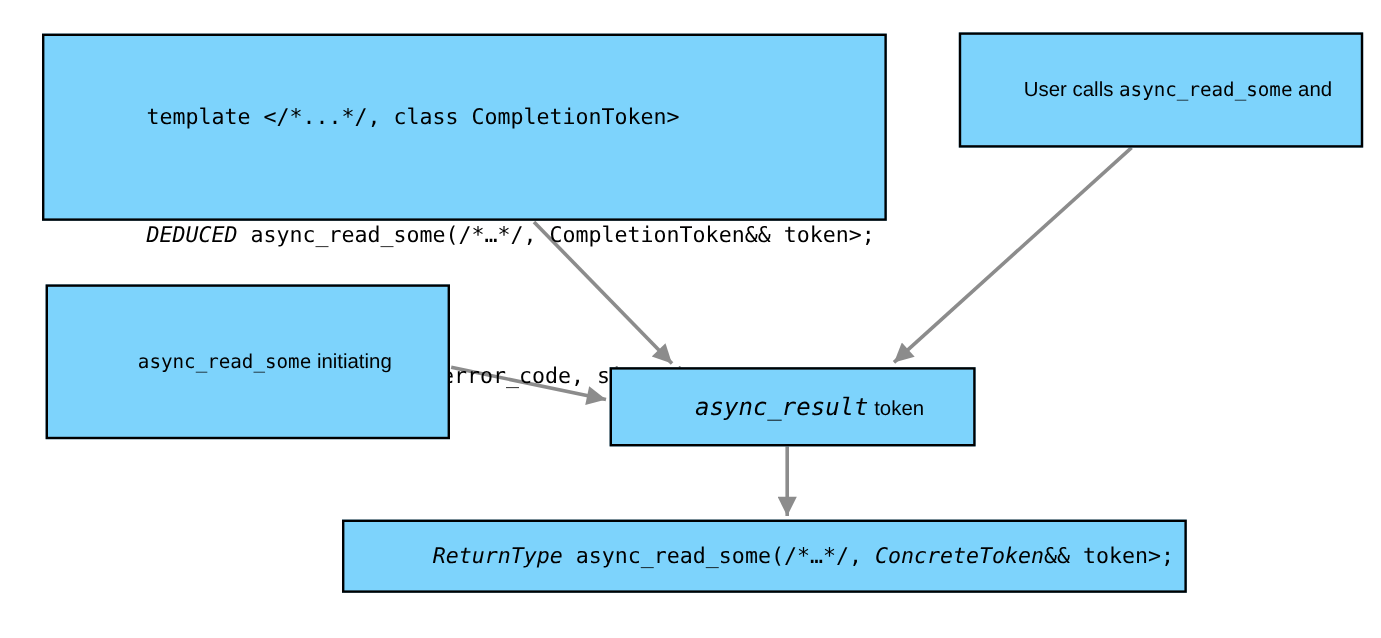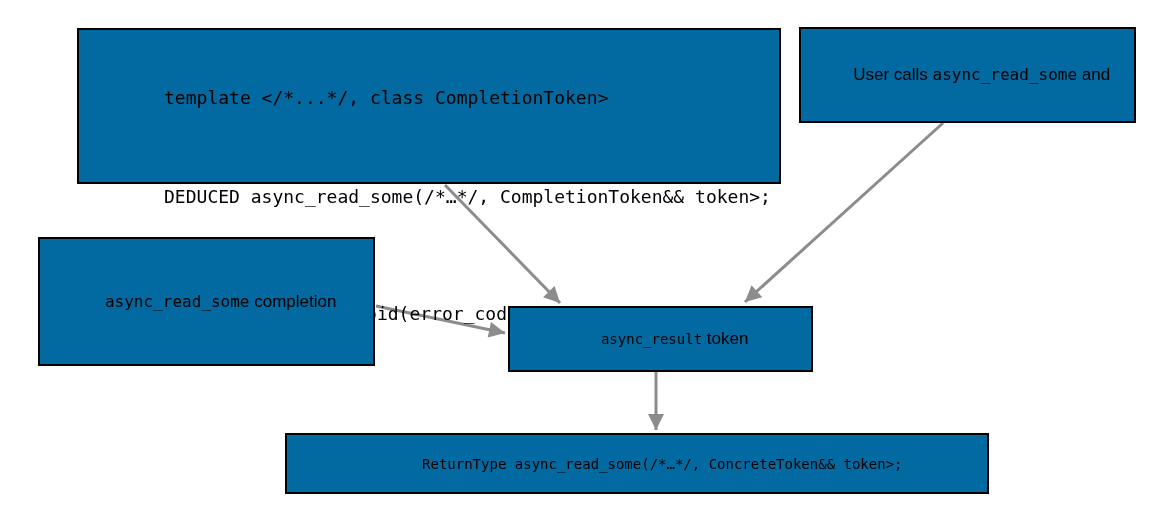--- a/index.html
+++ b/index.html
@@ -11,28 +11,28 @@
     font-family: "Liberation Sans", sans-serif;
     color: #000;
     overflow: hidden;
   }
   .arrows { position: absolute; left: 0; top: 0; width: 1151px; height: 532px; }
   .arrow { stroke: var(--arrow, #8c8c8c); stroke-width: 3; fill: none; }
   #arrowhead path { fill: var(--arrow, #8c8c8c); }
 
   .box {
     position: absolute;
-    background: #0369a1;
+    background: #7dd3fc;
     border: 2.5px solid var(--border, #000000);
     box-sizing: border-box;
   }
   .line { white-space: pre; }
 
-  .mono { font-family: "DejaVu Sans Mono", monospace; margin-left: 42px; }
-  .mono-italic { font-family: "DejaVu Sans Mono", monospace; }
+  .mono { font-family: "DejaVu Sans Mono", monospace; }
+  .mono-italic { font-family: "DejaVu Sans Mono", monospace; font-style: italic; }
   .sans-bold { font-family: "Liberation Sans", sans-serif; font-weight: bold; }
 
   
   .box-template {
     left: 35px; top: 28px; width: 704px; height: 156px;
     padding: 18px 20px;
     font-size: 18px; line-height: 33px;
   }
   .box-template .spacer { height: 18px; }
   .box-template .sig-label { font-size: 17px; }
@@ -52,28 +52,28 @@
     font-size: 17px; line-height: 26px;
   }
   .code-inline { font-family: "DejaVu Sans Mono", monospace; font-size: 16px; }
 
   
   .box-trait {
     left: 508px; top: 306px; width: 305px; height: 66px;
     display: flex; align-items: center; justify-content: center;
     font-size: 17px;
   }
-  .box-trait .code-inline { font-size: 14px; }
+  .box-trait .code-inline { font-size: 20px; font-style: italic; }
 
   
   .box-return {
     left: 285px; top: 433px; width: 704px; height: 61px;
     display: flex; align-items: center; justify-content: center;
     font-family: "DejaVu Sans Mono", monospace;
-    font-size: 14px;
+    font-size: 18px;
   }
 </style>
 </head>
 <body>
 
 <div class="canvas">
 
   <svg class="arrows" width="1151" height="532" viewBox="0 0 1151 532" xmlns="http://www.w3.org/2000/svg">
     <defs>
       <marker id="arrowhead" viewBox="0 0 10 10" refX="10" refY="5" markerWidth="18" markerHeight="16" orient="auto" markerUnits="userSpaceOnUse">
@@ -100,21 +100,21 @@
   </div>
 
   <div class="box box-user">
     <div class="line">
       <span>User calls </span><span class="code-inline">async_read_some</span><span> and</span>
     </div>
   </div>
 
   <div class="box box-initiating">
     <div class="line">
-      <span class="code-inline">async_read_some</span><span> completion</span>
+      <span class="code-inline">async_read_some</span><span> initiating</span>
     </div>
   </div>
 
   <div class="box box-trait">
     <div class="line">
       <span class="code-inline">async_result</span><span> token</span>
     </div>
   </div>
 
   <div class="box box-return">

